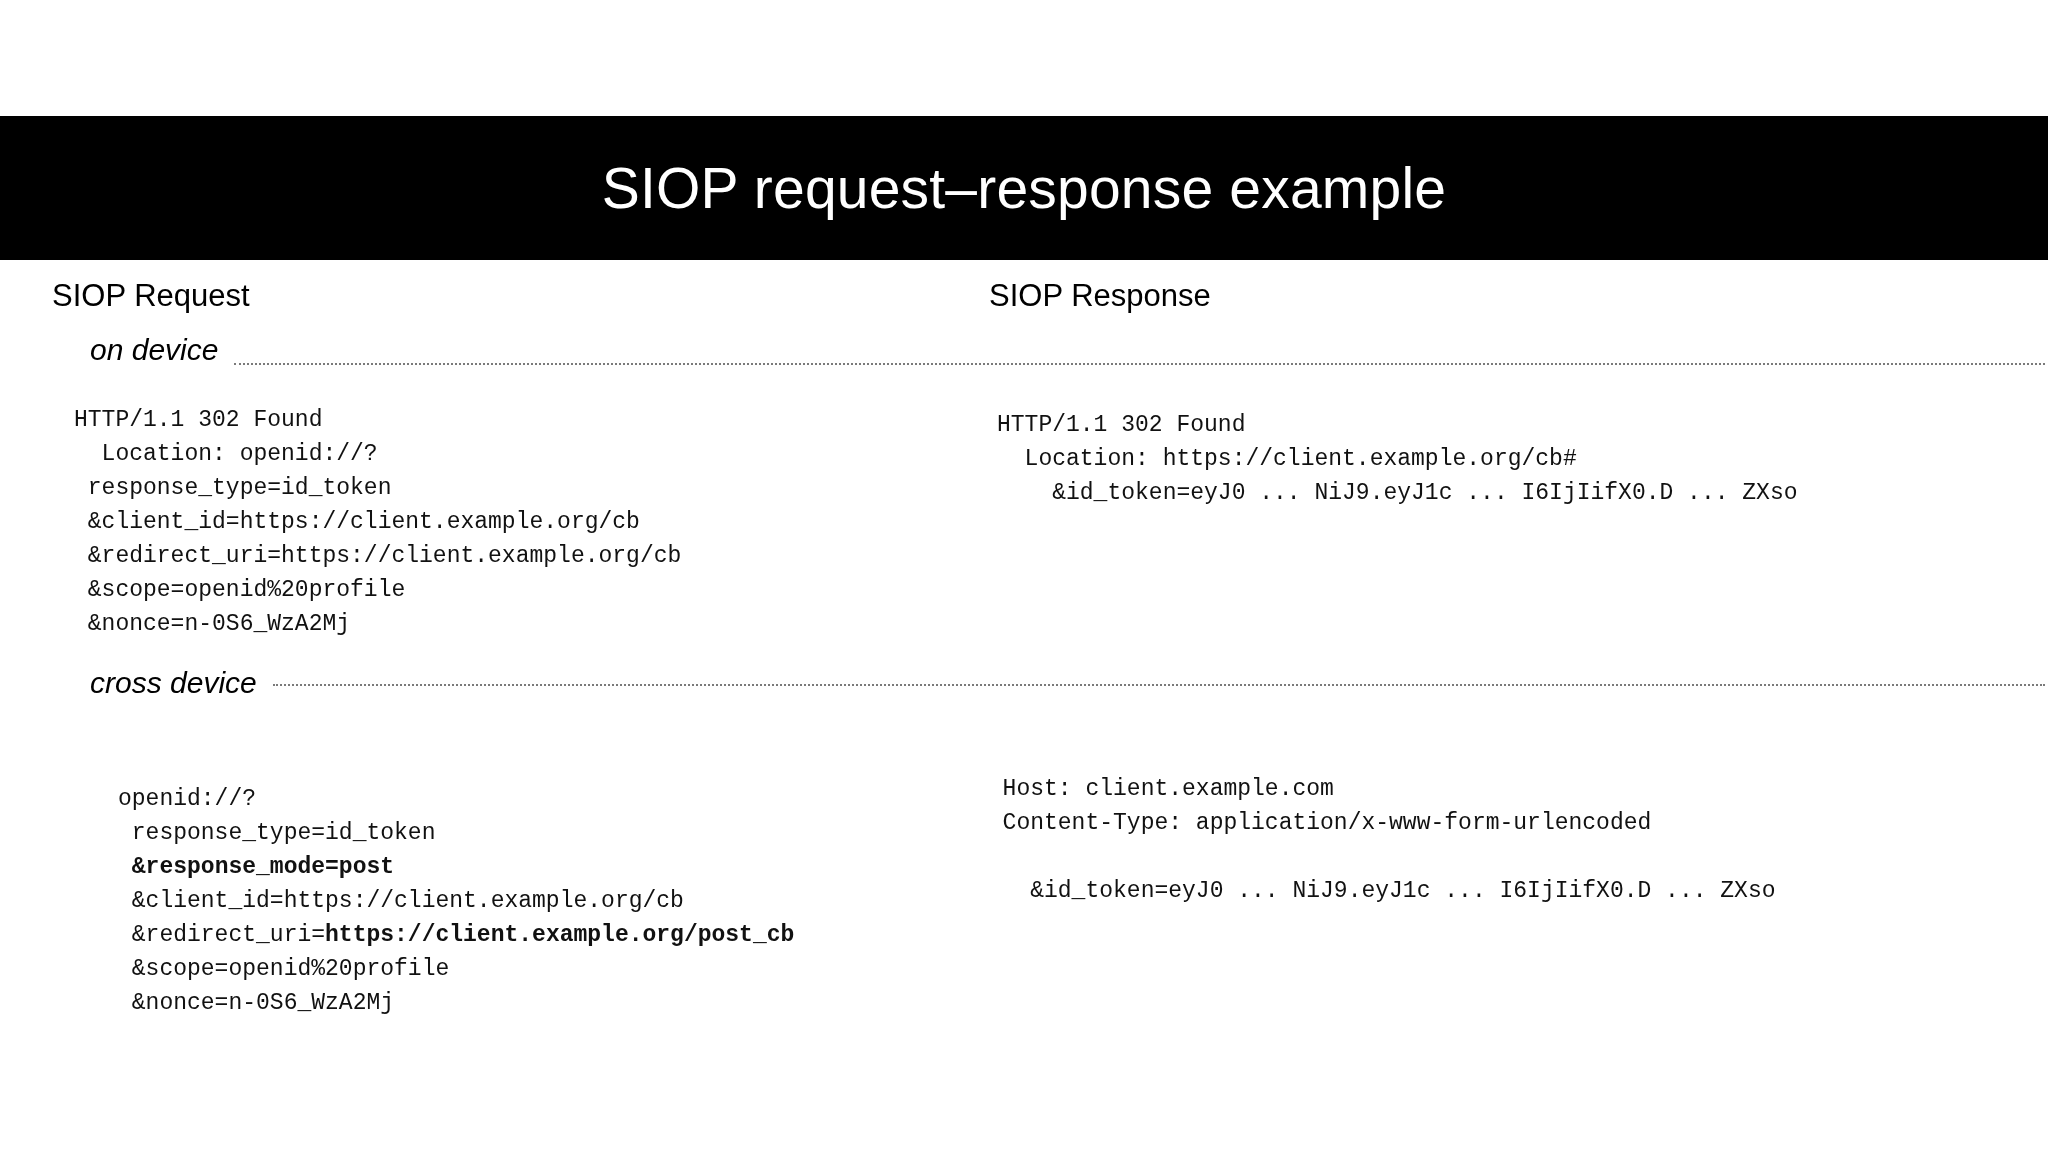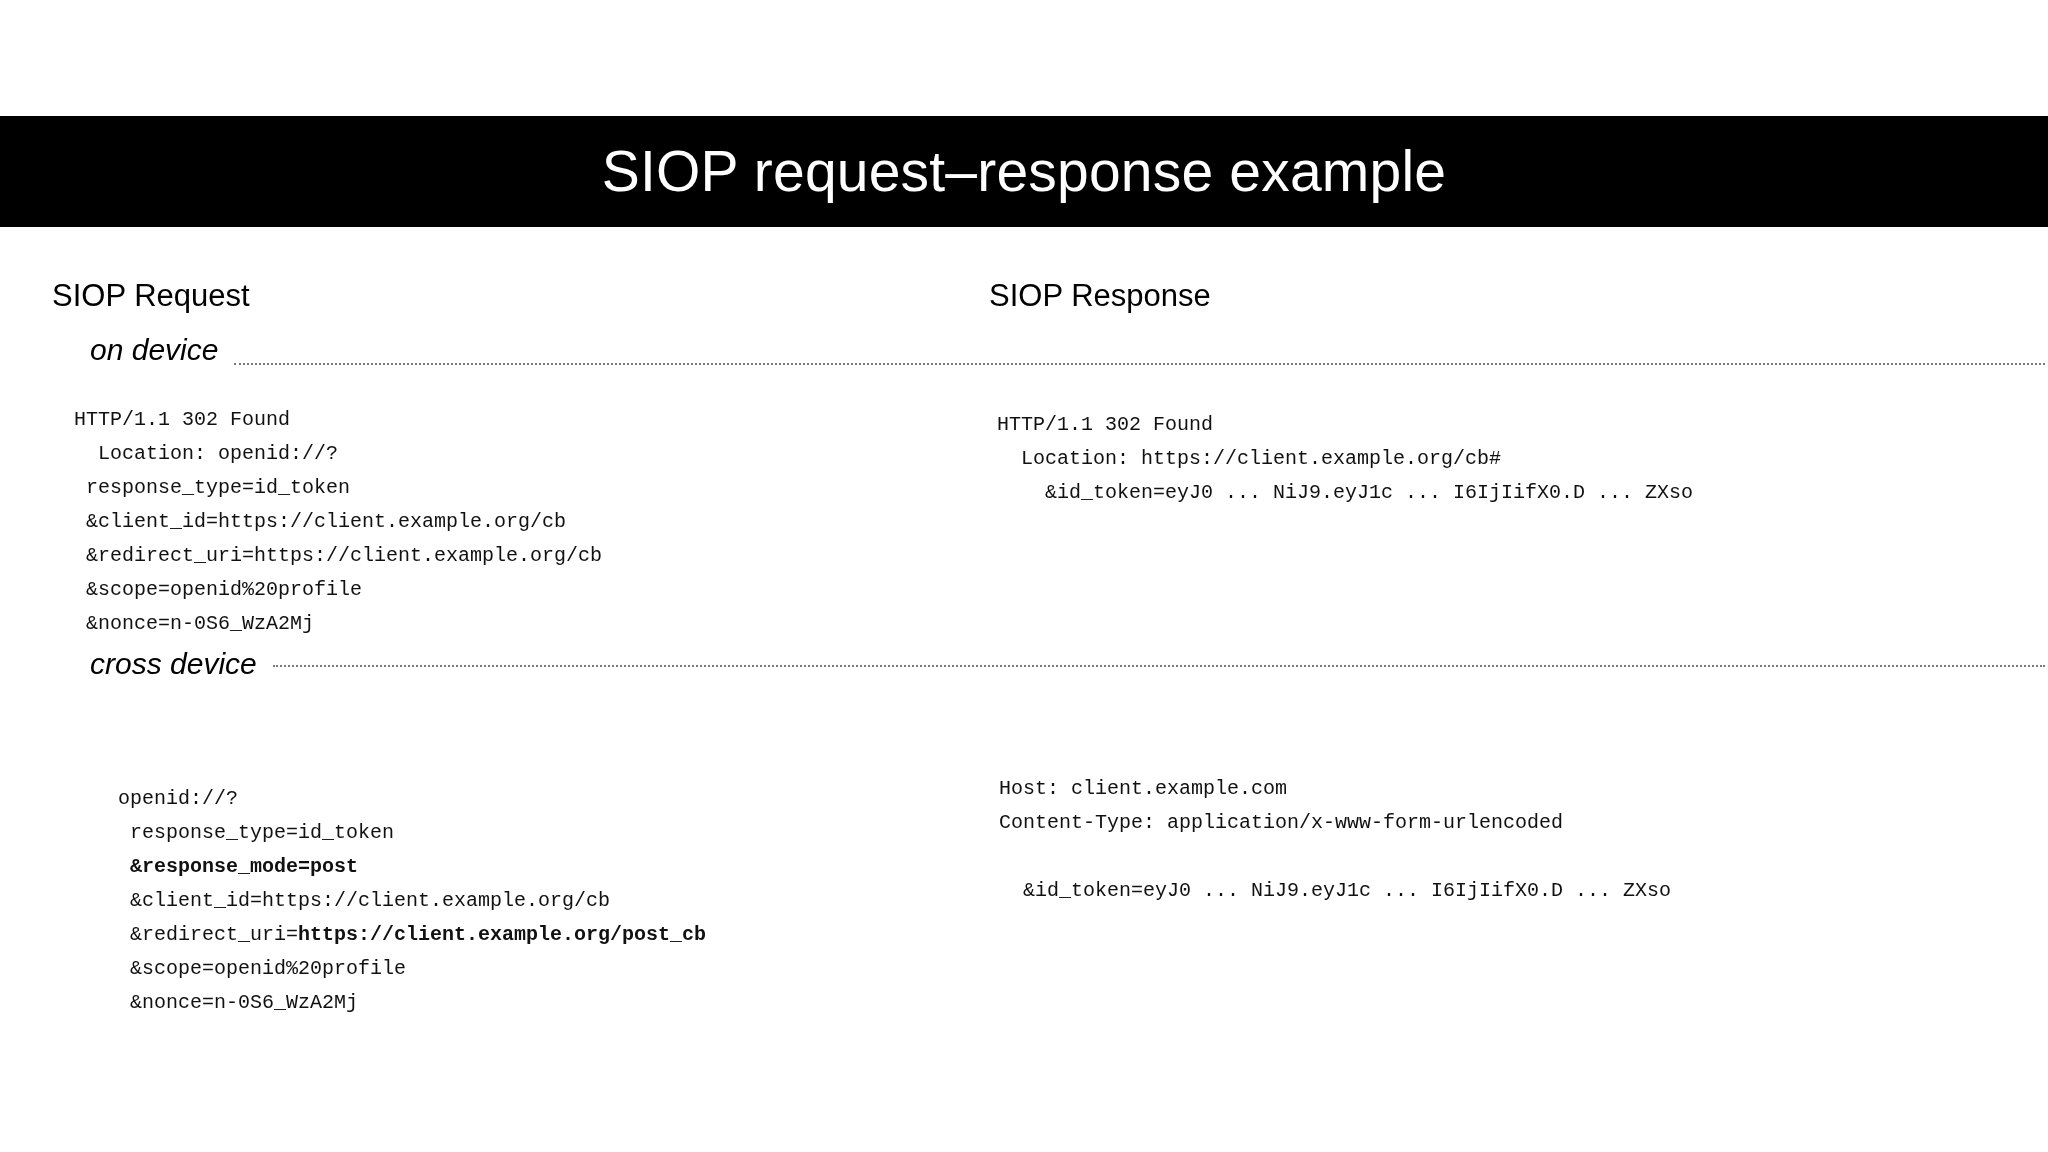--- a/index.html
+++ b/index.html
@@ -17,21 +17,21 @@
     color: #000000;
     -webkit-font-smoothing: antialiased;
   }
 
   
   .title-bar {
     position: absolute;
     left: 0;
     top: 116px;
     width: 2048px;
-    height: 111px;
+    height: 144px;
     background: #000000;
     display: flex;
     align-items: center;
     justify-content: center;
   }
   .title-bar .title-text {
     color: #ffffff;
     font-family: "Liberation Sans", sans-serif;
     font-size: 57px;
     font-weight: 400;
@@ -55,42 +55,42 @@
   
   .divider {
     position: absolute;
     left: 90px;
     right: 3px;
     display: flex;
     align-items: center;
     height: 40px;
   }
   .divider.on-device   { top: 325px; align-items: flex-end; }
-  .divider.cross-device{ top: 644px; }
+  .divider.cross-device{ top: 663px; }
   .divider .div-label {
     font-family: "Liberation Sans", sans-serif;
     font-style: italic;
     font-size: 30px;
     font-weight: 400;
     white-space: nowrap;
     padding-right: 16px;
     line-height: 1;
   }
   .divider .div-rule {
     flex: 1 1 auto;
     height: 0;
     border-top: 2px dotted #7a7a7a;
     margin-top: 4px;
   }
 
   
   .code-block {
     position: absolute;
     font-family: "Liberation Mono", "DejaVu Sans Mono", monospace;
-    font-size: 20px;
+    font-size: 23px;
     line-height: 34px;
     white-space: pre;
     color: #111111;
     letter-spacing: 0px;
   }
   .code-block .ln { display: block; min-height: 34px; }
   .code-block b { font-weight: 700; }
 
   .code-left-top    { left: 74px;  top: 403px; }
   .code-right-top   { left: 997px; top: 408px; }

